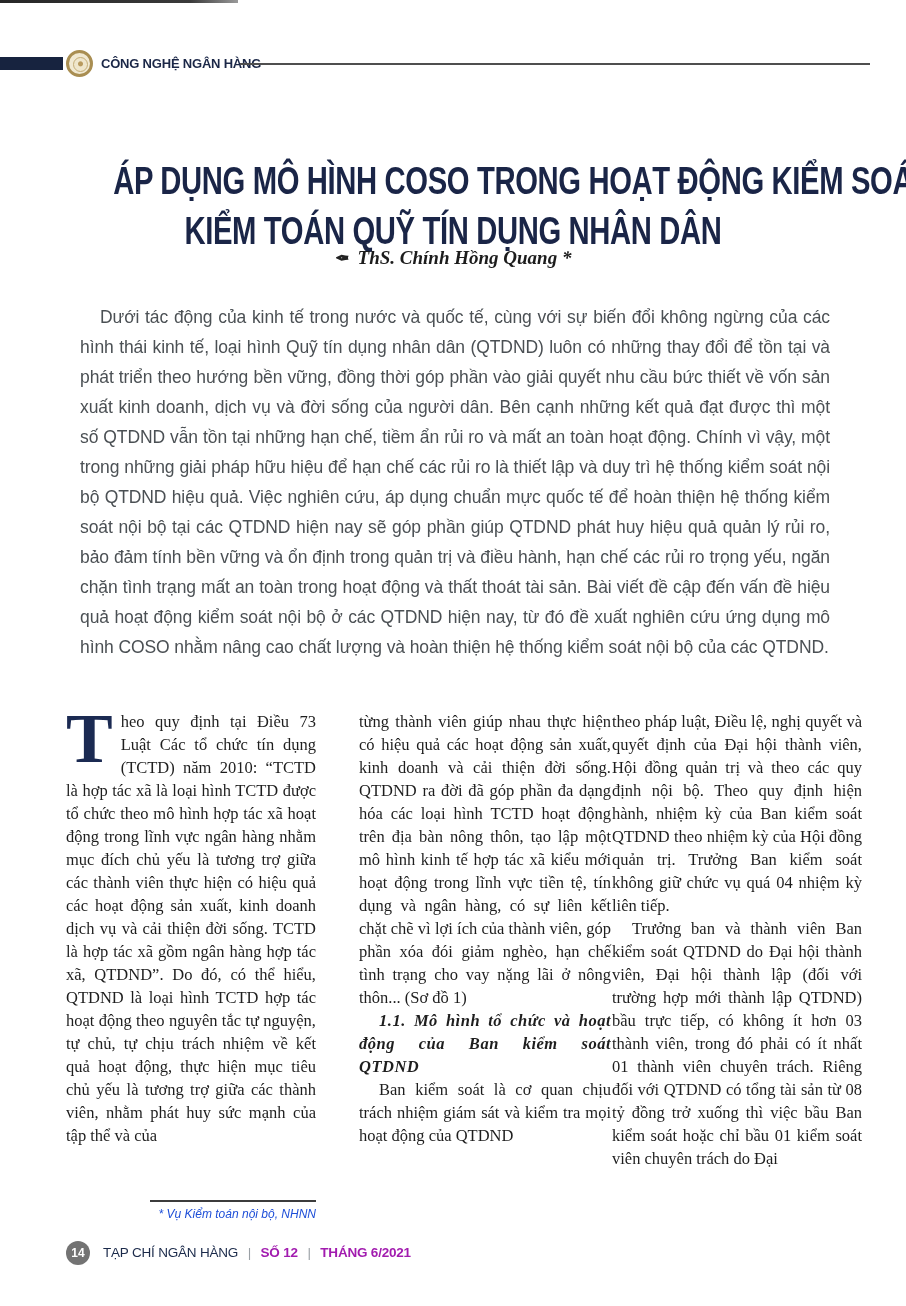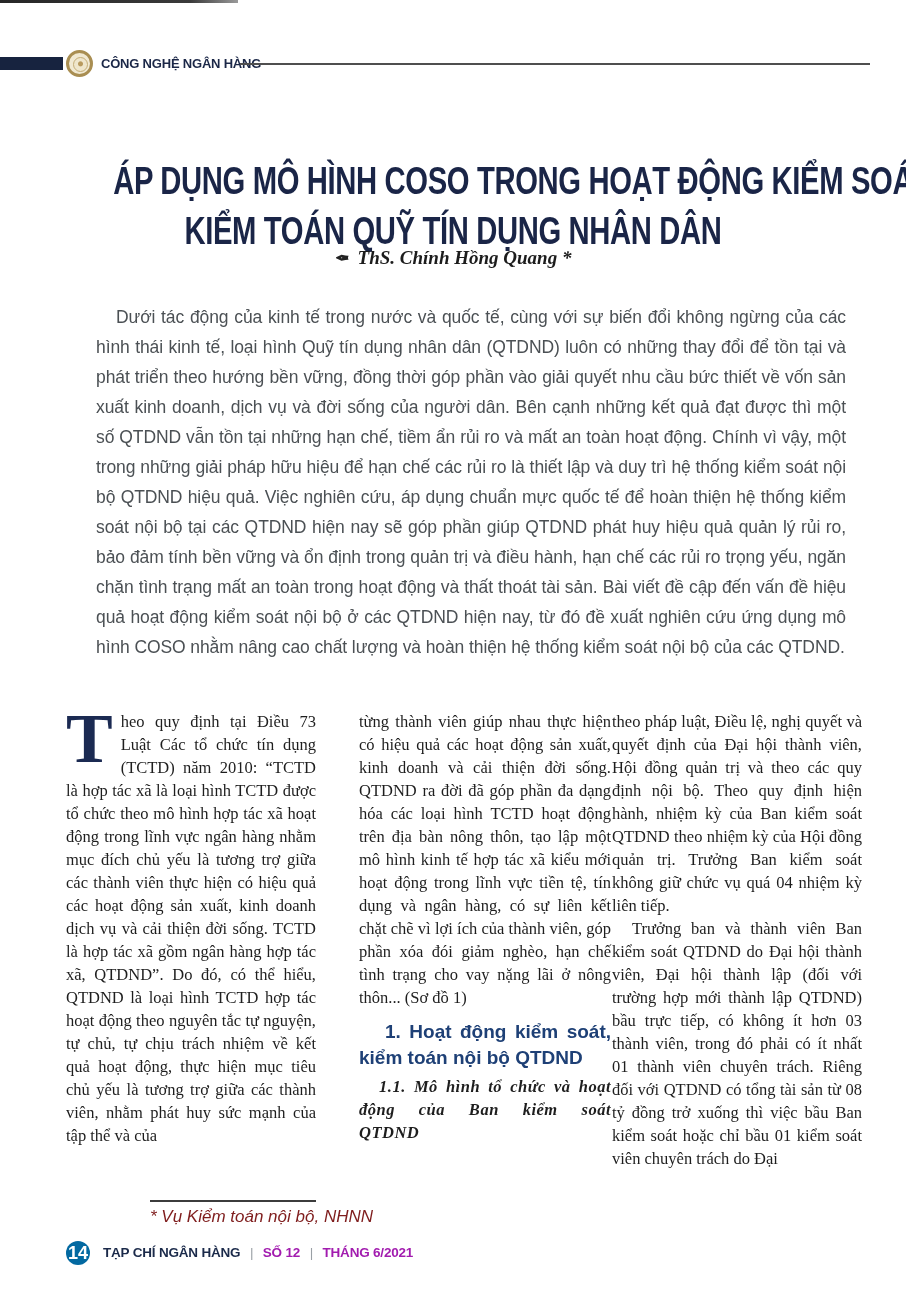--- a/index.html
+++ b/index.html
@@ -25,50 +25,50 @@
     font-family:"Liberation Sans",sans-serif;font-weight:bold;color:#1a2547;
     font-size:39px;line-height:50px;letter-spacing:-0.5px;}
   .title-line{display:block;white-space:nowrap;transform:scaleX(0.75);transform-origin:50% 50%;}
   
   .author{position:absolute;left:0;top:247px;width:906px;text-align:center;
     font-family:"Liberation Serif",serif;font-style:italic;font-weight:bold;
     font-size:19px;color:#1c1c1c;}
   .pen{display:inline-block;transform:scaleX(-1);font-style:normal;font-size:17px;
     margin-right:4px;color:#222;}
   
-  .abstract{position:absolute;left:96px;top:302px;width:750px;margin:0;
+  .abstract{position:absolute;left:80px;top:302px;width:750px;margin:0;
     font-family:"Liberation Sans",sans-serif;font-size:17.5px;line-height:30px;
     color:#4b5054;text-align:justify;text-indent:20px;letter-spacing:-0.1px;}
   
   .col{position:absolute;top:710px;font-size:16.5px;line-height:23px;text-align:justify;}
   .col p{margin:0;}
   #col1{left:66px;width:250px;}
   #col2{left:359px;width:252px;}
   #col3{left:612px;width:250px;}
   .indent{text-indent:20px;font-family:Liberation Serif, serif;}
   .dropcap{float:left;font-size:70px;line-height:54px;padding:2px 8px 0 0;
     font-weight:bold;color:#1b2a52;font-family:"Liberation Serif",serif;}
   .sec-heading{font-family:"Liberation Sans",sans-serif;font-weight:bold;
     font-size:19px;line-height:26px;color:#1e4076;margin:10px 0 4px 0 !important;
     text-indent:26px;text-align:justify;}
   .sub-heading{font-weight:bold;font-style:italic;text-indent:20px;
     letter-spacing:0.5px;word-spacing:3px;}
   
   .footnote{position:absolute;left:150px;top:1200px;width:166px;}
   .fn-rule{height:1.5px;background:#3c3c3c;margin-bottom:5px;}
-  .fn-text{font-family:"Liberation Sans",sans-serif;font-style:italic;font-size:17px;
-    color:#7f1d1d;text-align:right;white-space:nowrap;}
+  .fn-text{font-family:"Liberation Sans",sans-serif;font-style:italic;font-size:12px;
+    color:#1d4ed8;text-align:right;white-space:nowrap;}
   
   .footer{position:absolute;left:66px;top:1241px;width:800px;height:26px;
     font-family:"Liberation Sans",sans-serif;}
   .pagenum{position:absolute;left:0;top:0;width:24px;height:24px;border-radius:50%;
-    background:#0369a1;color:#ffffff;font-weight:bold;font-size:18px;
+    background:#737373;color:#ffffff;font-weight:bold;font-size:12px;
     text-align:center;line-height:24px;}
   .footer-text{position:absolute;left:37px;top:4px;font-size:13.5px;letter-spacing:-0.2px;}
-  .fj{font-weight:bold;color:#1b2a4a;}
+  .fj{font-weight:normal;color:#1b2a4a;}
   .fsep{color:#9aa0a5;margin:0 6px;font-weight:normal;}
   .fmeta{color:#a21caf;font-weight:bold;}
 </style>
 </head>
 <body>
 
 <div class="page">
 
   <div class="scan-line"></div>
 
@@ -92,22 +92,22 @@
   </div>
 
   <p class="abstract">Dưới tác động của kinh tế trong nước và quốc tế, cùng với sự biến đổi không ngừng của các hình thái kinh tế, loại hình Quỹ tín dụng nhân dân (QTDND) luôn có những thay đổi để tồn tại và phát triển theo hướng bền vững, đồng thời góp phần vào giải quyết nhu cầu bức thiết về vốn sản xuất kinh doanh, dịch vụ và đời sống của người dân. Bên cạnh những kết quả đạt được thì một số QTDND vẫn tồn tại những hạn chế, tiềm ẩn rủi ro và mất an toàn hoạt động. Chính vì vậy, một trong những giải pháp hữu hiệu để hạn chế các rủi ro là thiết lập và duy trì hệ thống kiểm soát nội bộ QTDND hiệu quả. Việc nghiên cứu, áp dụng chuẩn mực quốc tế để hoàn thiện hệ thống kiểm soát nội bộ tại các QTDND hiện nay sẽ góp phần giúp QTDND phát huy hiệu quả quản lý rủi ro, bảo đảm tính bền vững và ổn định trong quản trị và điều hành, hạn chế các rủi ro trọng yếu, ngăn chặn tình trạng mất an toàn trong hoạt động và thất thoát tài sản. Bài viết đề cập đến vấn đề hiệu quả hoạt động kiểm soát nội bộ ở các QTDND hiện nay, từ đó đề xuất nghiên cứu ứng dụng mô hình COSO nhằm nâng cao chất lượng và hoàn thiện hệ thống kiểm soát nội bộ của các QTDND.</p>
 
   <div class="col" id="col1">
     <p><span class="dropcap">T</span><span>heo quy định tại Điều 73 Luật Các tổ chức tín dụng (TCTD) năm 2010: “TCTD là hợp tác xã là loại hình TCTD được tổ chức theo mô hình hợp tác xã hoạt động trong lĩnh vực ngân hàng nhằm mục đích chủ yếu là tương trợ giữa các thành viên thực hiện có hiệu quả các hoạt động sản xuất, kinh doanh dịch vụ và cải thiện đời sống. TCTD là hợp tác xã gồm ngân hàng hợp tác xã, QTDND”. Do đó, có thể hiểu, QTDND là loại hình TCTD hợp tác hoạt động theo nguyên tắc tự nguyện, tự chủ, tự chịu trách nhiệm về kết quả hoạt động, thực hiện mục tiêu chủ yếu là tương trợ giữa các thành viên, nhằm phát huy sức mạnh của tập thể và của</span></p>
   </div>
 
   <div class="col" id="col2">
     <p>từng thành viên giúp nhau thực hiện có hiệu quả các hoạt động sản xuất, kinh doanh và cải thiện đời sống. QTDND ra đời đã góp phần đa dạng hóa các loại hình TCTD hoạt động trên địa bàn nông thôn, tạo lập một mô hình kinh tế hợp tác xã kiểu mới hoạt động trong lĩnh vực tiền tệ, tín dụng và ngân hàng, có sự liên kết chặt chẽ vì lợi ích của thành viên, góp phần xóa đói giảm nghèo, hạn chế tình trạng cho vay nặng lãi ở nông thôn... (Sơ đồ 1)</p>
-    <p class="sec-heading">1. Hoạt động kiểm soát, kiểm toán nội bộ QTDND</p>
     <p class="sub-heading">1.1. Mô hình tổ chức và hoạt động của Ban kiểm soát QTDND</p>
+    <p class="indent">Ban kiểm soát là cơ quan chịu trách nhiệm giám sát và kiểm tra mọi hoạt động của QTDND</p>
   </div>
 
   <div class="col" id="col3">
     <p>theo pháp luật, Điều lệ, nghị quyết và quyết định của Đại hội thành viên, Hội đồng quản trị và theo các quy định nội bộ. Theo quy định hiện hành, nhiệm kỳ của Ban kiểm soát QTDND theo nhiệm kỳ của Hội đồng quản trị. Trưởng Ban kiểm soát không giữ chức vụ quá 04 nhiệm kỳ liên tiếp.</p>
     <p class="indent">Trưởng ban và thành viên Ban kiểm soát QTDND do Đại hội thành viên, Đại hội thành lập (đối với trường hợp mới thành lập QTDND) bầu trực tiếp, có không ít hơn 03 thành viên, trong đó phải có ít nhất 01 thành viên chuyên trách. Riêng đối với QTDND có tổng tài sản từ 08 tỷ đồng trở xuống thì việc bầu Ban kiểm soát hoặc chỉ bầu 01 kiểm soát viên chuyên trách do Đại</p>
   </div>
 
   <div class="footnote">
     <div class="fn-rule"></div>
     <div class="fn-text">* Vụ Kiểm toán nội bộ, NHNN</div>

